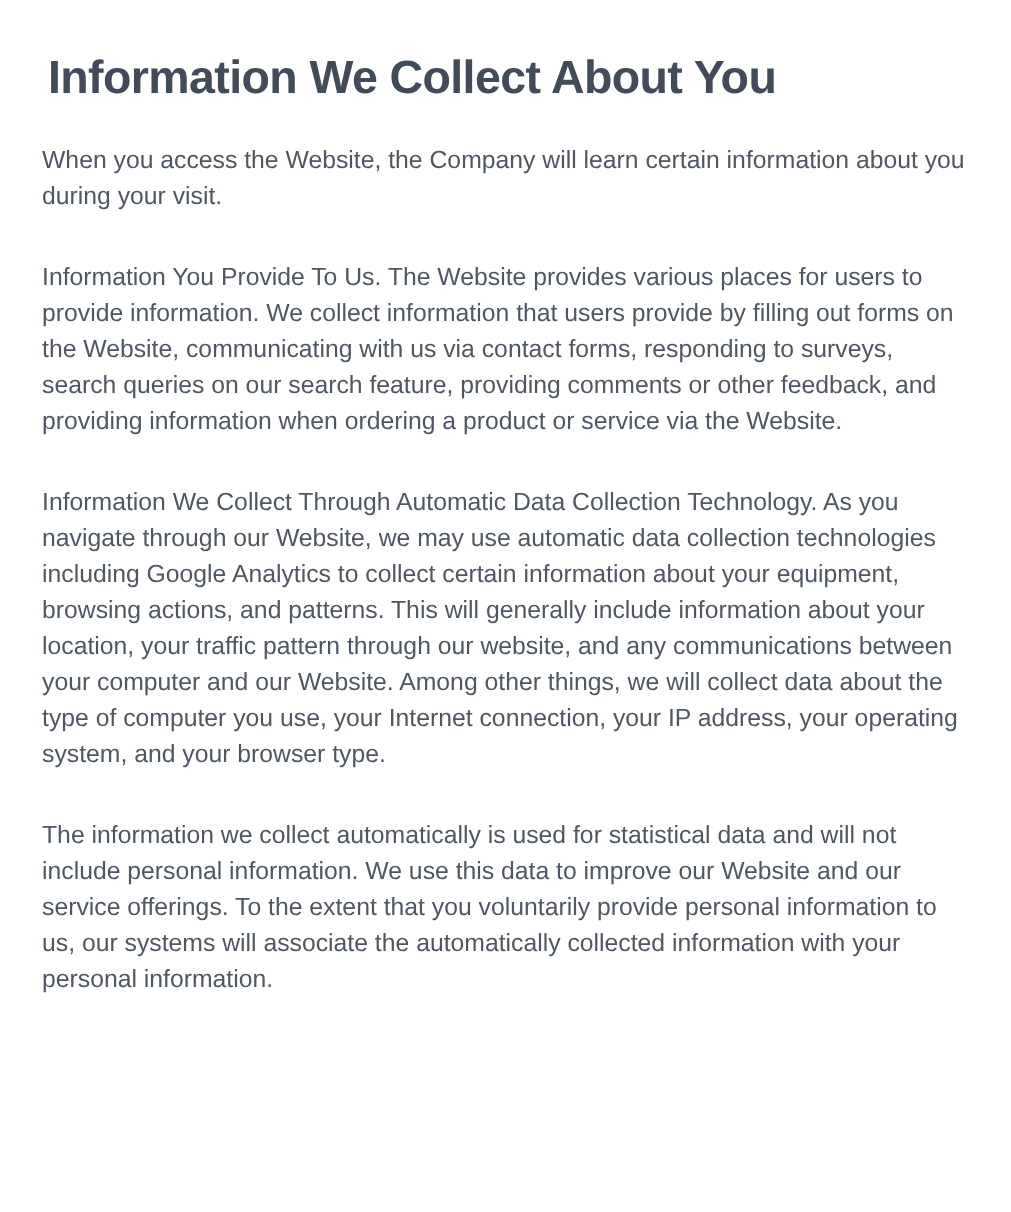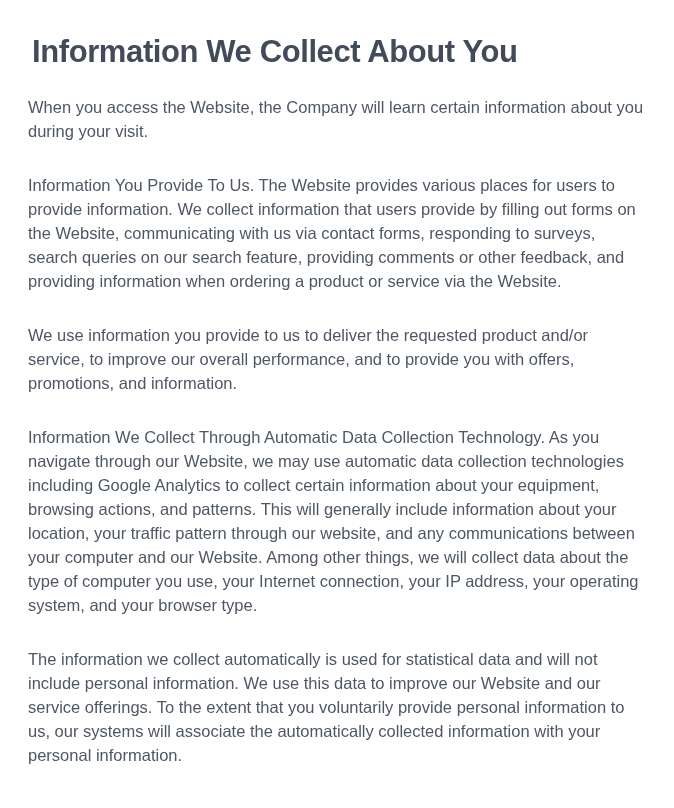--- a/index.html
+++ b/index.html
@@ -39,17 +39,16 @@
   }
 </style>
 </head>
 <body>
 
 <main class="page">
   <h1 class="title">Information We Collect About You</h1>
   <section class="paragraphs">
       <p class="para"><span class="">When you access the Website, the Company will learn certain information about you during your visit.</span></p>
       <p class="para"><span class="italic">Information You Provide To Us</span><span class="">. The Website provides various places for users to provide information. We collect information that users provide by filling out forms on the Website, communicating with us via contact forms, responding to surveys, search queries on our search feature, providing comments or other feedback, and providing information when ordering a product or service via the Website.</span></p>
-      <p class="para"><span class="">We use information you provide to us to deliver the requested product and/or service, to improve our overall performance, and to provide you with offers, promotions, and information.</span></p>
       <p class="para"><span class="italic">Information We Collect Through Automatic Data Collection Technology</span><span class="">. As you navigate through our Website, we may use automatic data collection technologies including Google Analytics to collect certain information about your equipment, browsing actions, and patterns. This will generally include information about your location, your traffic pattern through our website, and any communications between your computer and our Website.  Among other things, we will collect data about the type of computer you use, your Internet connection, your IP address, your operating system, and your browser type.</span></p>
       <p class="para"><span class="">The information we collect automatically is used for statistical data and will not include personal information. We use this data to improve our Website and our service offerings. To the extent that you voluntarily provide personal information to us, our systems will associate the automatically collected information with your personal information.</span></p>
     </section>
 </main>
 
 </body></html>

